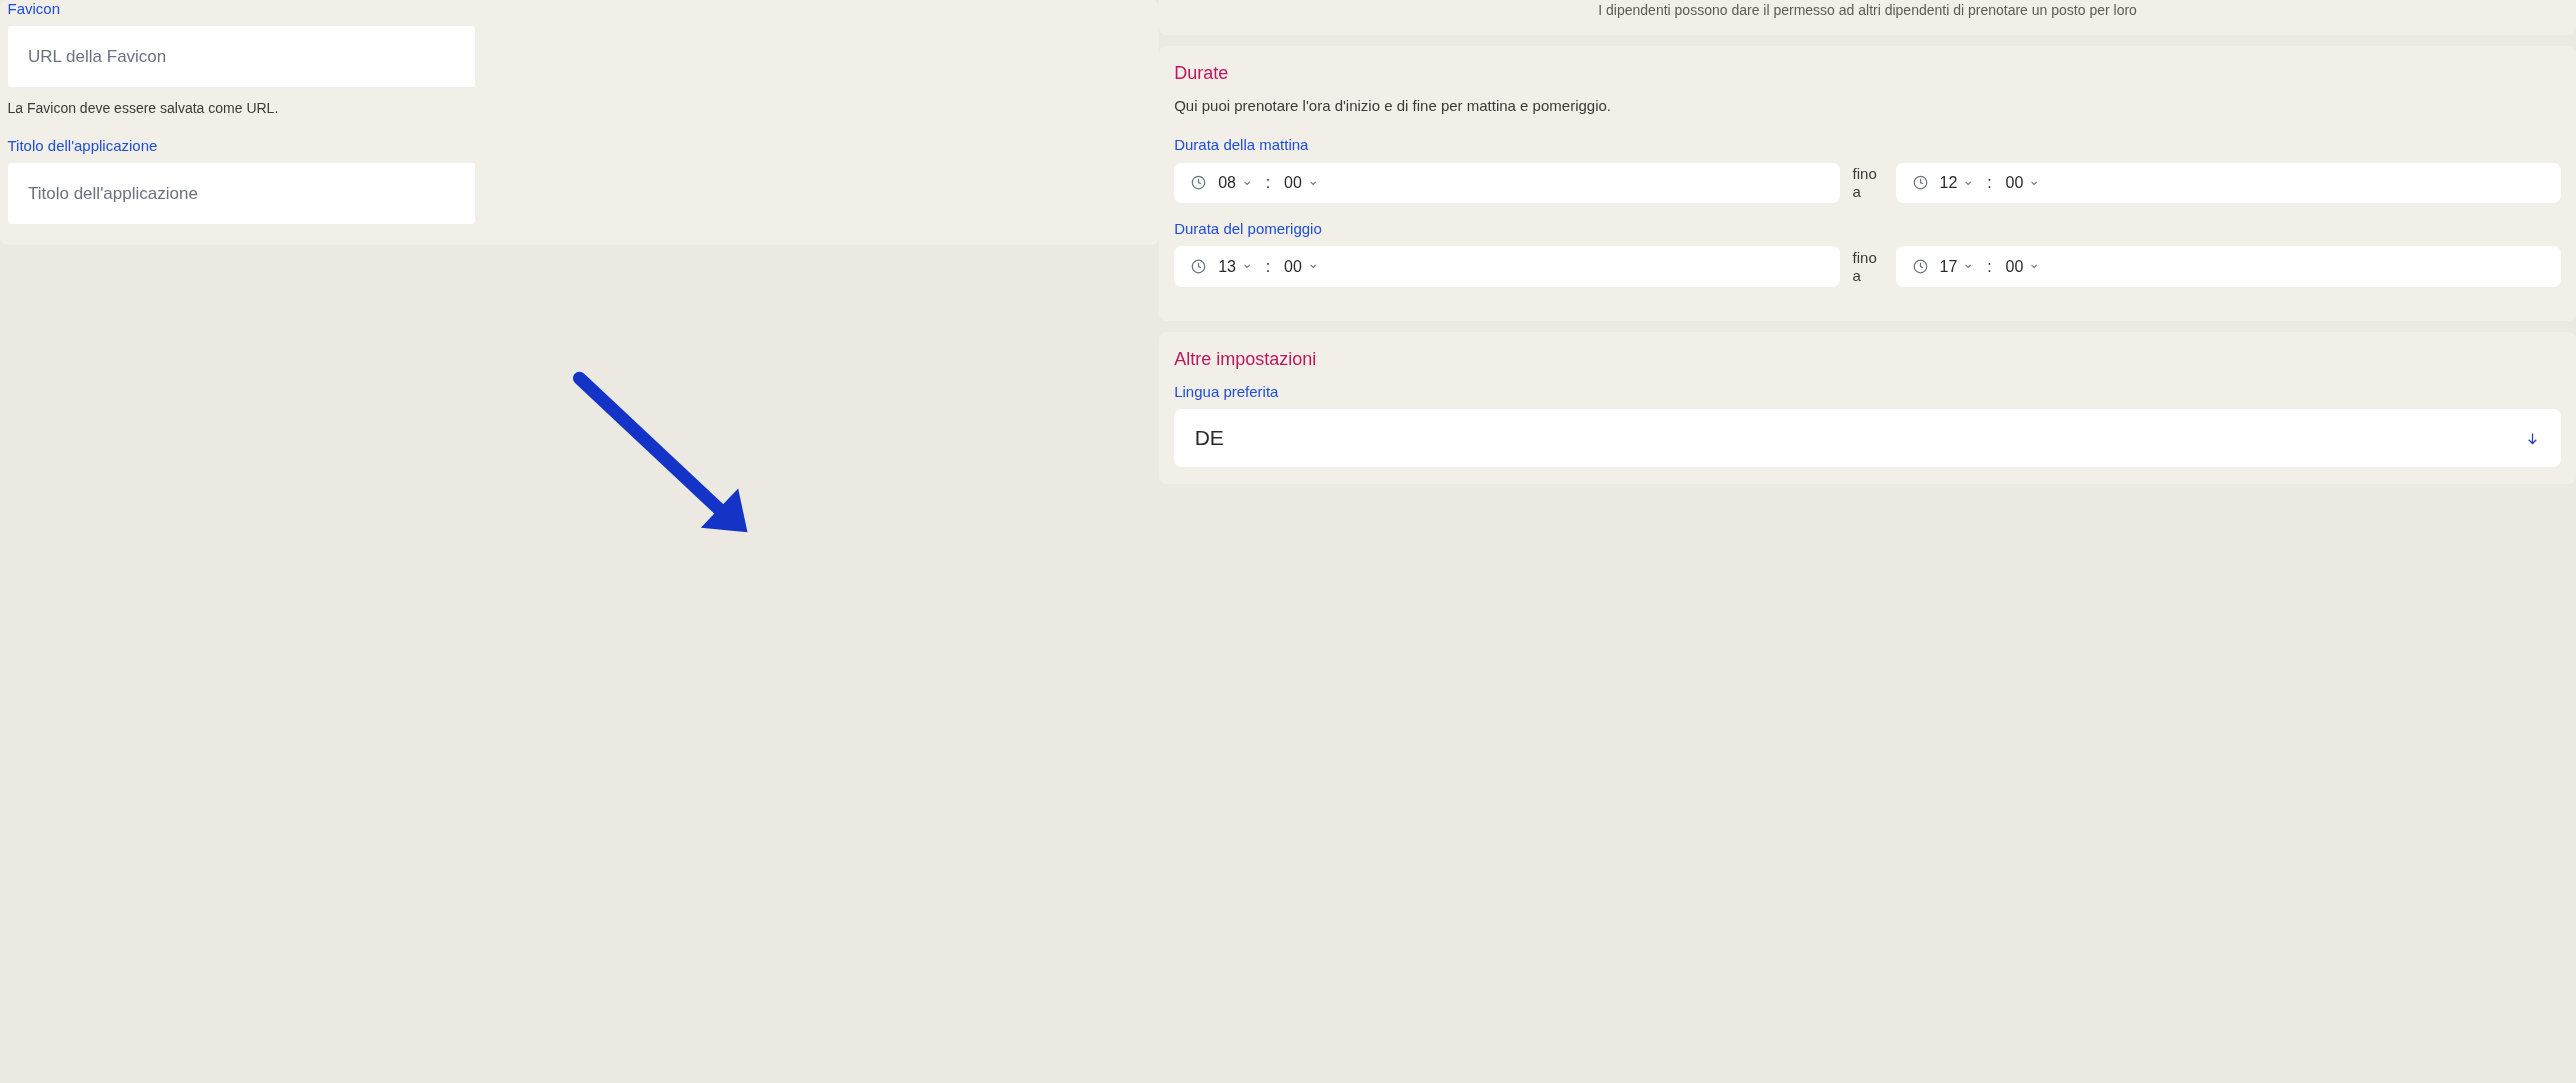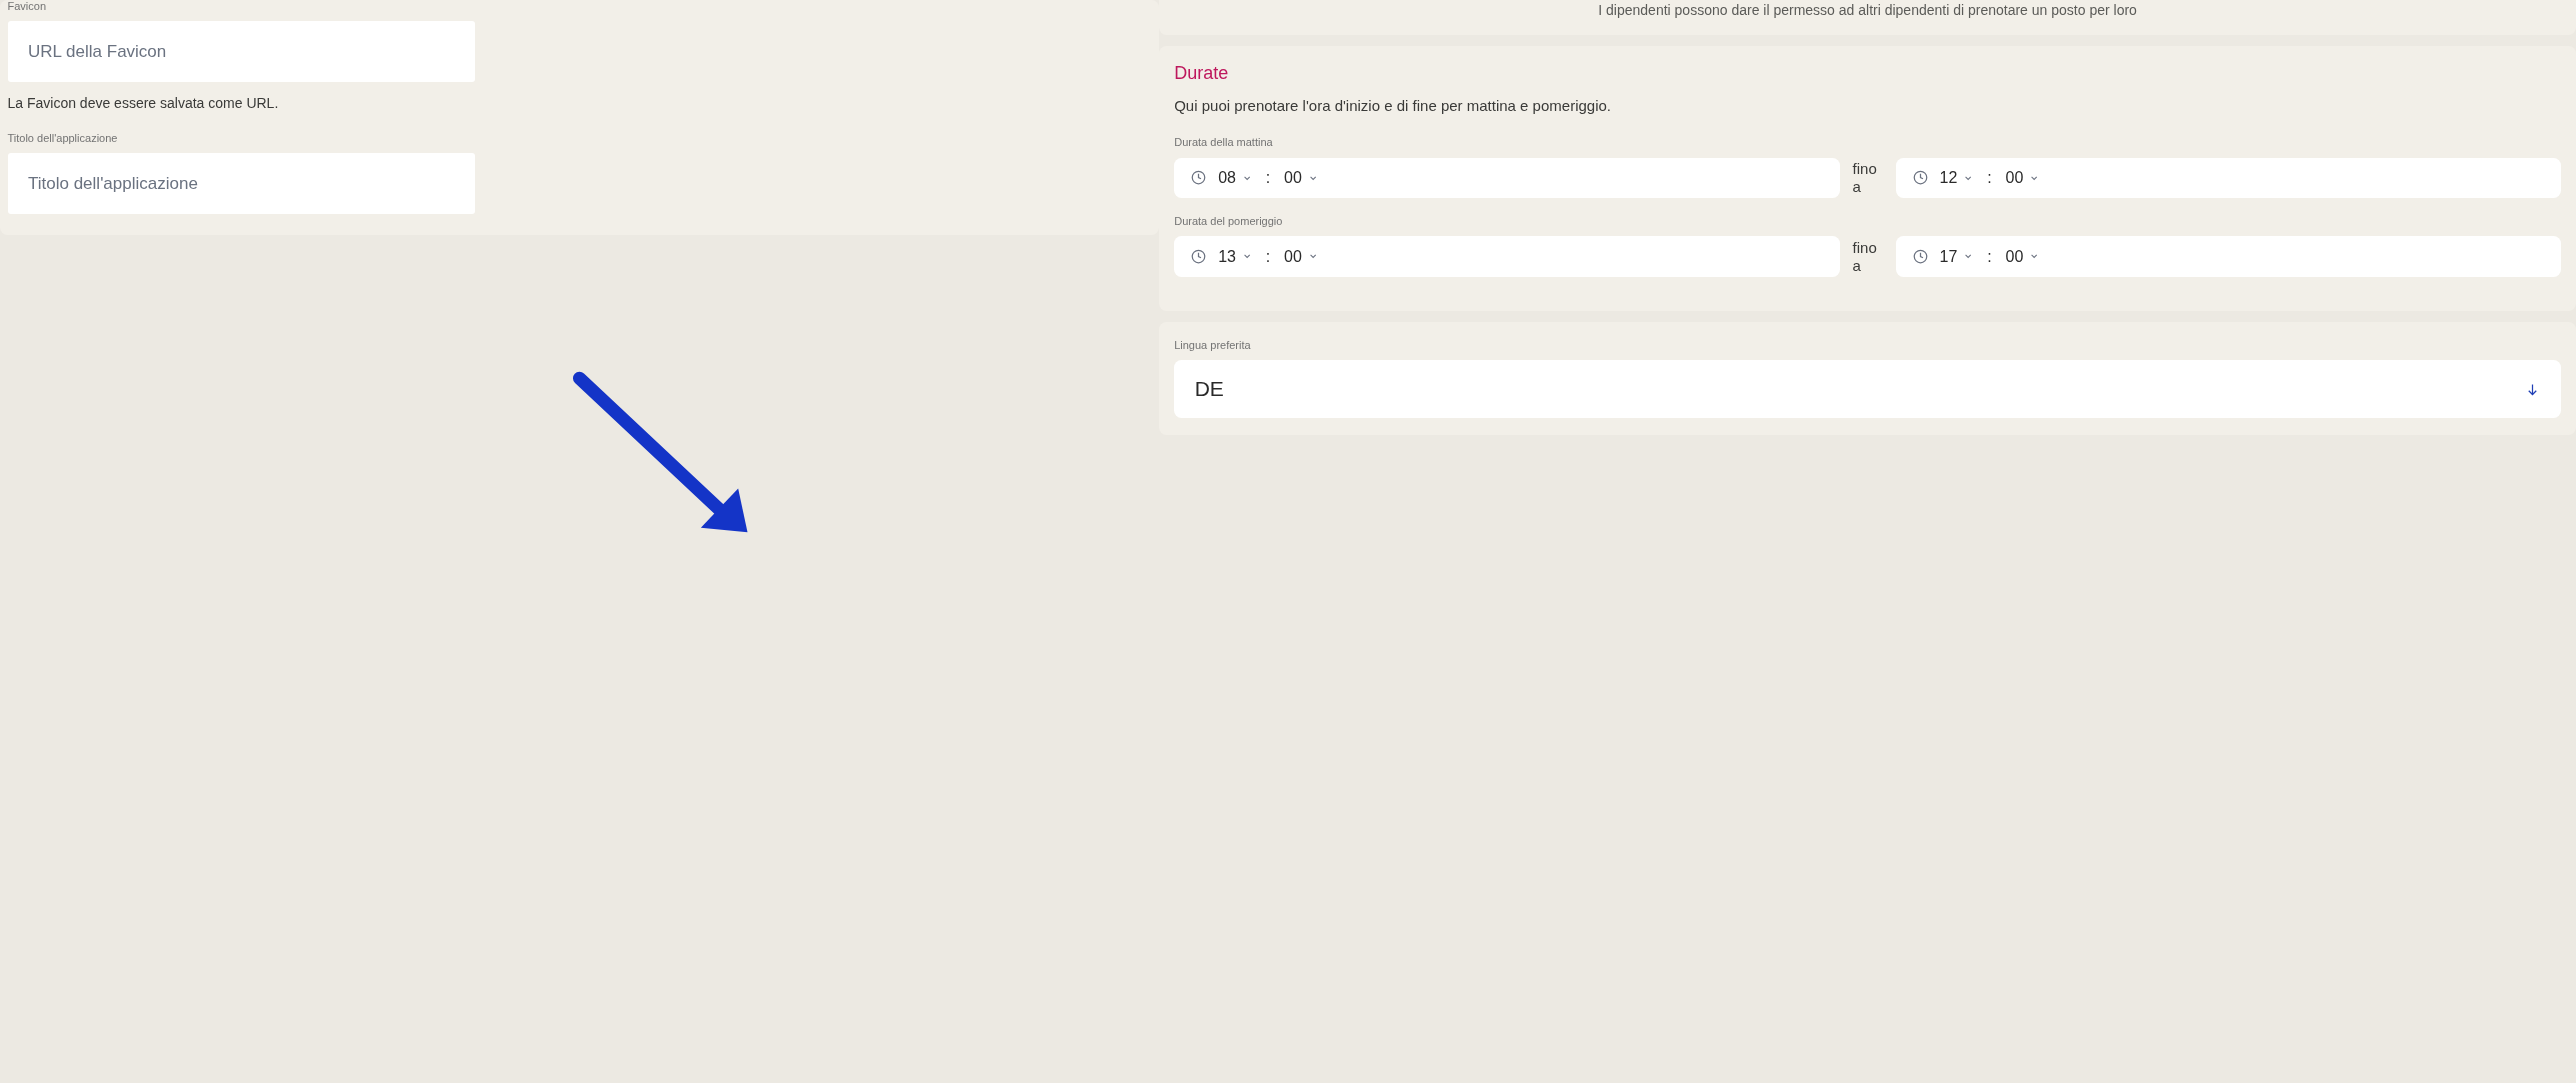--- a/index.html
+++ b/index.html
@@ -45,22 +45,22 @@
       padding: 0 17px 17px 17px;
       margin-bottom: 11.2px;
       text-align: center;
     }
     .truncated-text {
       color: #5b5b58;
       font-size: 14px;
       padding-top: 1.9px;
     }
     .field-label {
-      color: #737373;
-      font-size: 11px;
+      color: #1d4ed8;
+      font-size: 15px;
       margin-bottom: 9.3px;
       display: block;
     }
     .input-field {
       width: 100%;
       max-width: 467px;
       background: #fff;
       border: none;
       border-radius: 3px;
       padding: 20.5px 20.5px;
@@ -276,20 +276,21 @@
             <span>00</span>
             <svg class="chevron-down" viewBox="0 0 24 24" fill="none" stroke="#6b7280" stroke-width="2.5">
                 <polyline points="6 9 12 15 18 9"></polyline>
               </svg>
           </span>
         </div>
       </div>
     </div>
 
     <div class="panel-right">
+      <div class="section-title">Altre impostazioni</div>
       <label class="field-label">Lingua preferita</label>
       <div class="select-field">
         <span class="select-value">DE</span>
         <svg class="arrow-down" viewBox="0 0 24 24" fill="none" stroke="#1f3fb5" stroke-width="2">
           <line x1="12" y1="4" x2="12" y2="20"></line>
           <polyline points="6 14 12 20 18 14"></polyline>
         </svg>
       </div>
     </div>
   </div>

